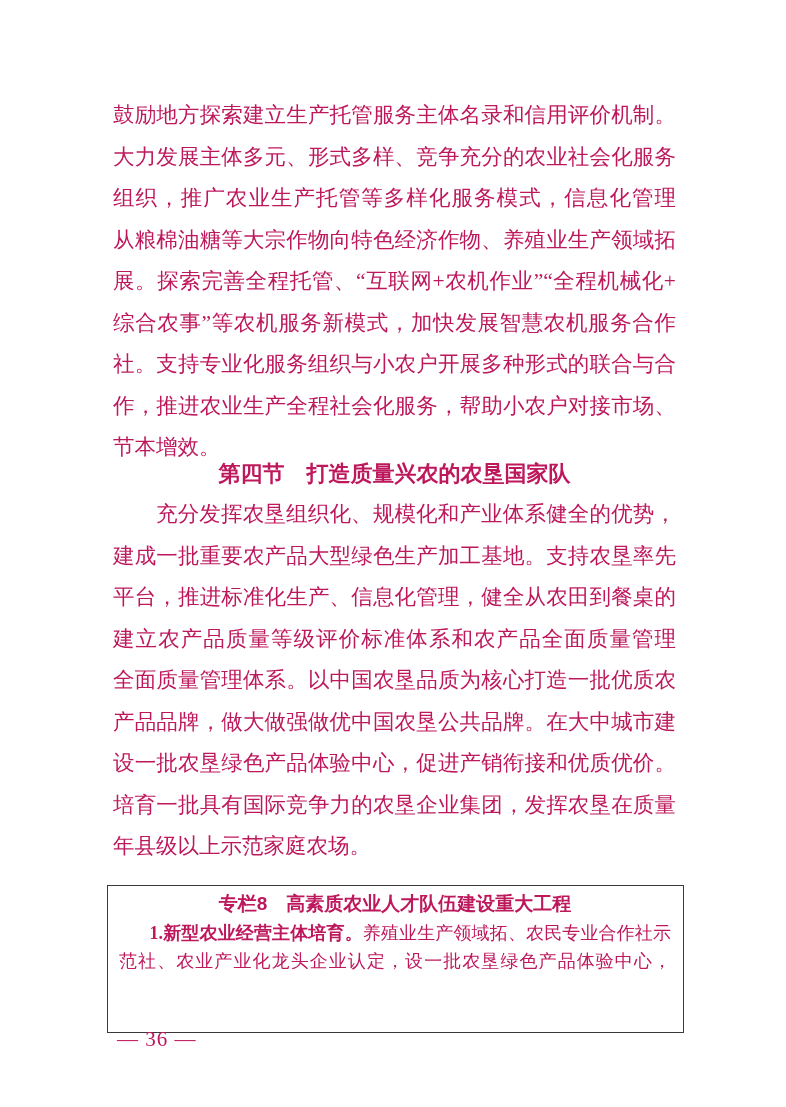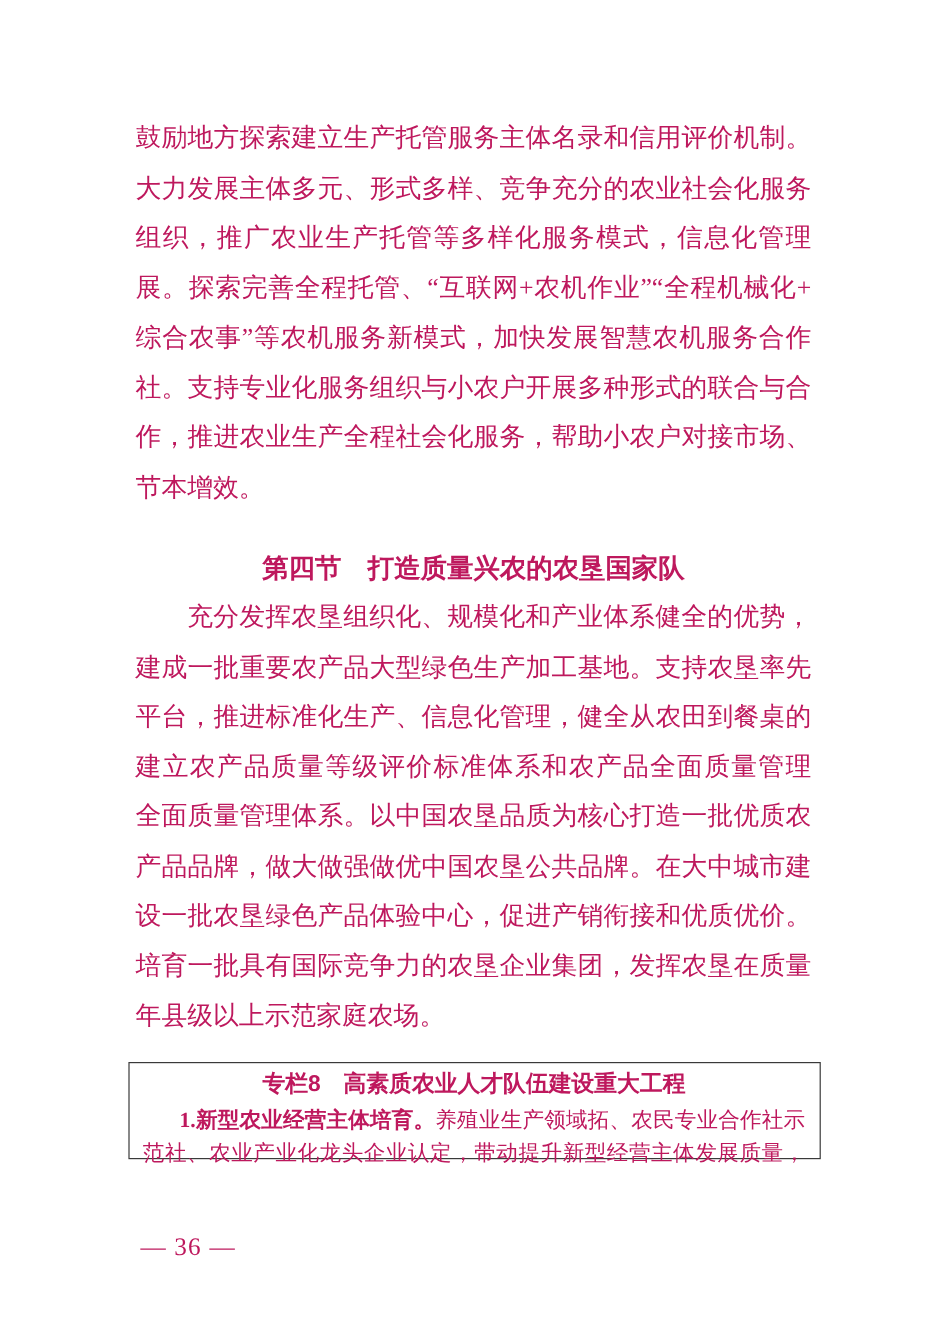--- a/index.html
+++ b/index.html
@@ -28,21 +28,21 @@
   #heading{
     position:absolute;left:113px;top:453px;width:563px;
     text-align:center;
     font-weight:bold;
     font-size:22px;
     line-height:41.5px;
   }
   
   #box{
     position:absolute;left:107px;top:885px;
-    width:577px;height:81px;
+    width:577px;height:148px;
     box-sizing:border-box;
     border:1.5px solid #3a3a3a;
     padding:3px 12px 4px 11px;
   }
   #box-title{
     text-align:center;
     font-family:"Liberation Sans","DejaVu Sans",sans-serif;
     font-weight:bold;
     font-size:19px;
     line-height:30px;
@@ -63,20 +63,21 @@
 </style>
 </head>
 <body>
 
 <div id="page">
 
   <div id="para1" class="textblock">
       <div class="tline"><span>鼓励地方探索建立生产托管服务主体名录和信用评价机制。</span></div>
       <div class="tline"><span>大力发展主体多元、形式多样、竞争充分的农业社会化服务</span></div>
       <div class="tline"><span>组织，推广农业生产托管等多样化服务模式，信息化管理</span></div>
+      <div class="tline"><span>从粮棉油糖等大宗作物向特色经济作物、养殖业生产领域拓</span></div>
       <div class="tline"><span>展。探索完善全程托管、“互联网+农机作业”“全程机械化+</span></div>
       <div class="tline"><span>综合农事”等农机服务新模式，加快发展智慧农机服务合作</span></div>
       <div class="tline"><span>社。支持专业化服务组织与小农户开展多种形式的联合与合</span></div>
       <div class="tline"><span>作，推进农业生产全程社会化服务，帮助小农户对接市场、</span></div>
       <div class="tline last"><span>节本增效。</span></div>
     </div>
 
   <div id="heading">第四节　打造质量兴农的农垦国家队</div>
 
   <div id="para2" class="textblock">
@@ -88,21 +89,21 @@
       <div class="tline"><span>产品品牌，做大做强做优中国农垦公共品牌。在大中城市建</span></div>
       <div class="tline"><span>设一批农垦绿色产品体验中心，促进产销衔接和优质优价。</span></div>
       <div class="tline"><span>培育一批具有国际竞争力的农垦企业集团，发挥农垦在质量</span></div>
       <div class="tline last"><span>年县级以上示范家庭农场。</span></div>
     </div>
 
   <div id="box">
     <div id="box-title">专栏8　高素质农业人才队伍建设重大工程</div>
     <div id="box-body">
         <div class="tline findent"><span class="b">1.新型农业经营主体培育。</span><span>养殖业生产领域拓、农民专业合作社示</span></div>
-        <div class="tline"><span>范社、农业产业化龙头企业认定，带动提升新型经营主体发展质量，</span></div>
+        <div class="tline"><span>范社、农业产业化龙头企业认定，设一批农垦绿色产品体验中心，</span></div>
       </div>
   </div>
 
   <div id="footer">
     <span>— 36 —</span>
   </div>
 
 </div>
 
 </body></html>

